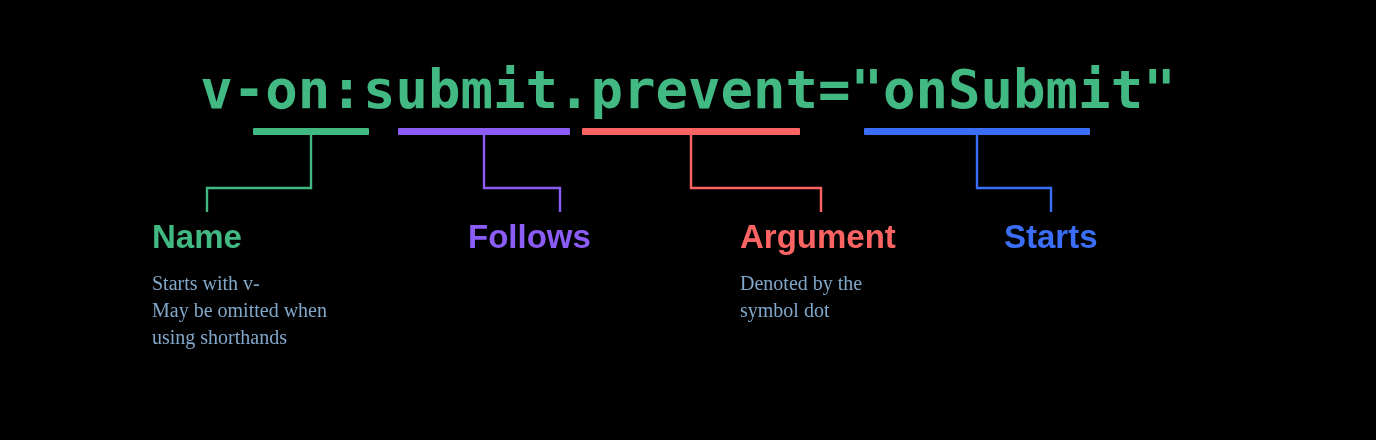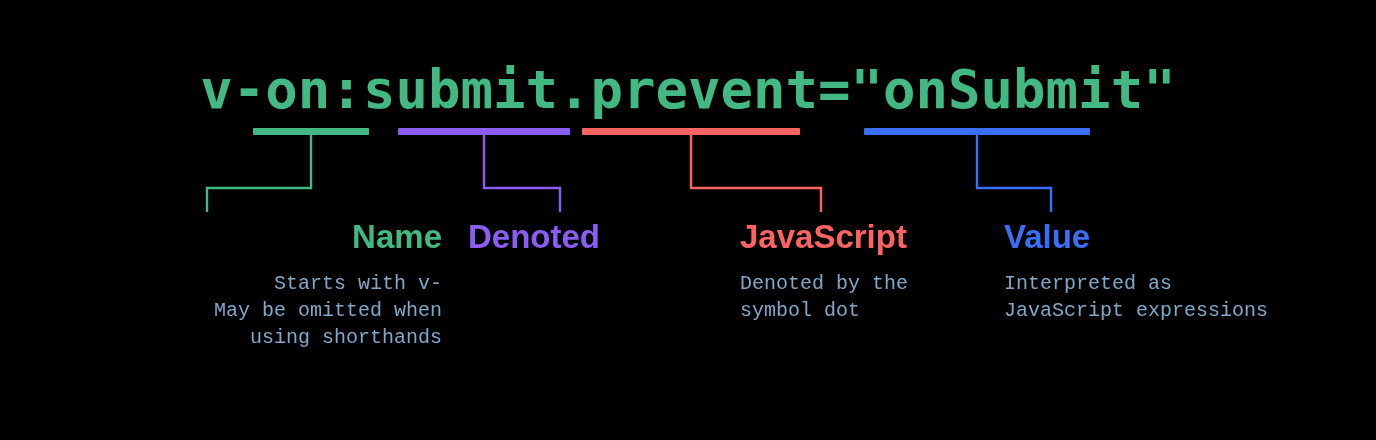--- a/index.html
+++ b/index.html
@@ -48,31 +48,31 @@
   }
   .label-title {
     font-family: "Liberation Sans", sans-serif;
     font-size: 33px;
     font-weight: 700;
     line-height: 38px;
     margin: 0;
     white-space: nowrap;
   }
   .label-desc {
-    font-family: Liberation Mono, monospace;
+    font-family: Liberation Serif, serif;
     font-size: 20px;
     font-weight: 400;
     line-height: 27px;
     color: #81a7c9;
     margin: 0;
     padding-top: 14px;
     white-space: pre-line;
   }
 
-  #blk-0 { left: 152px; top: 218px; width: 290px; text-align: right; }
+  #blk-0 { left: 152px; top: 218px; width: 290px; }
   #blk-1 { left: 468px; top: 218px; width: 250px; }
   #blk-2 { left: 740px; top: 218px; width: 235px; }
   #blk-3 { left: 1004px; top: 218px; width: 300px; }
 </style>
 </head>
 <body>
 
 <div id="stage">
 
   <div id="code-line">v-on:submit.prevent="onSubmit"</div>
@@ -91,28 +91,26 @@
   </svg>
 
   <div class="label-block" id="blk-0">
     <div class="label-title" style="color: rgb(66, 184, 131);">Name</div>
     <div class="label-desc">Starts with v-
 May be omitted when
 using shorthands</div>
   </div>
 
   <div class="label-block" id="blk-1">
-    <div class="label-title" style="color: rgb(139, 92, 246);">Denoted</div>
+    <div class="label-title" style="color: rgb(139, 92, 246);">Follows</div>
   </div>
 
   <div class="label-block" id="blk-2">
-    <div class="label-title" style="color: rgb(252, 100, 100);">JavaScript</div>
+    <div class="label-title" style="color: rgb(252, 100, 100);">Argument</div>
     <div class="label-desc">Denoted by the
 symbol dot</div>
   </div>
 
   <div class="label-block" id="blk-3">
-    <div class="label-title" style="color: rgb(59, 110, 246);">Value</div>
-    <div class="label-desc">Interpreted as
-JavaScript expressions</div>
+    <div class="label-title" style="color: rgb(59, 110, 246);">Starts</div>
   </div>
 
 </div>
 
 </body></html>

